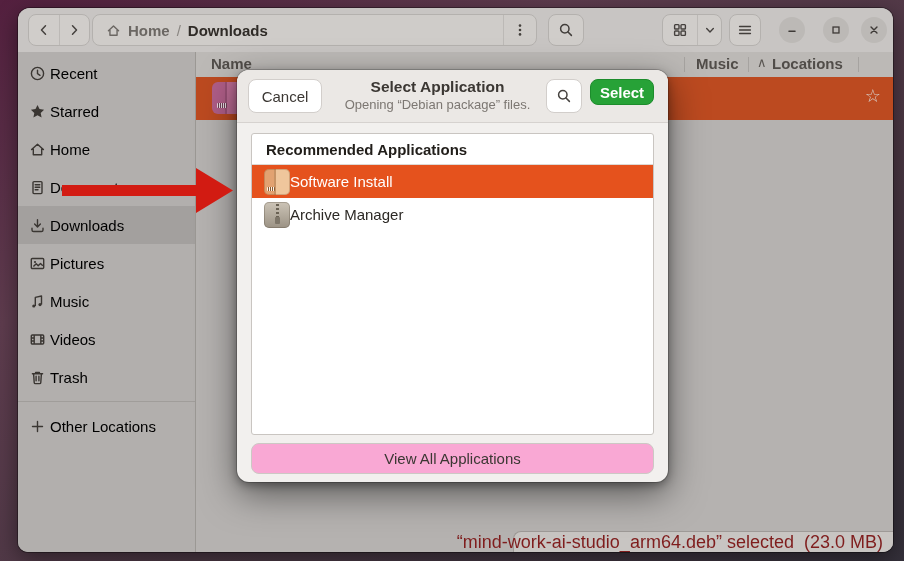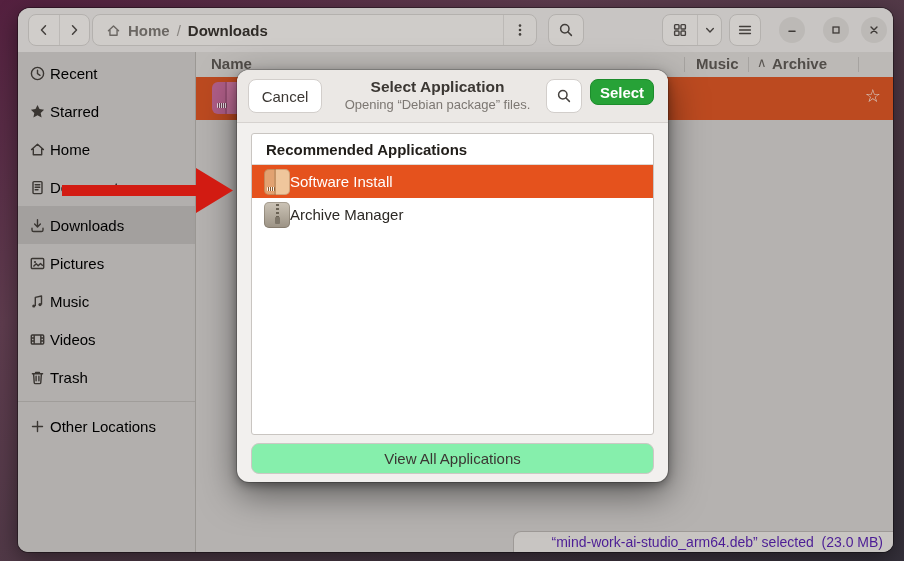--- a/index.html
+++ b/index.html
@@ -60,21 +60,21 @@
   .deb-pink::before{content:"";position:absolute;left:42%;top:0;bottom:0;width:2px;background:rgba(90,30,60,.35);}
   .deb-pink::after{content:"";position:absolute;left:5px;bottom:6px;width:10px;height:5px;border-radius:1px;
     background:repeating-linear-gradient(90deg,#e9dde2 0 1px,#6d3c55 1px 2px);}
   .row-size{position:absolute;right:324px;top:12px;font-size:14px;color:rgba(255,233,221,.62);}
   .row-mod{position:absolute;right:233px;top:12px;font-size:14px;color:rgba(255,233,221,.62);}
   .row-star{position:absolute;right:12px;top:8px;font-size:18px;color:#d9cec7;}
   
   .statusbar{position:absolute;right:0;bottom:0;width:380px;height:21px;background:#c8c5c2;
     border-top:1px solid #9e9a97;border-left:1px solid #9e9a97;border-radius:8px 0 0 0;
     display:flex;align-items:center;justify-content:flex-end;padding-right:10px;box-sizing:border-box;}
-  .statusbar span{font-size:14px;color:#4c1d95;white-space:pre;}
+  .statusbar span{font-size:18px;color:#7f1d1d;white-space:pre;}
   
   .dialog{position:absolute;left:237px;top:70px;width:431px;height:412px;border-radius:12px;
     background:#f2f0ee;z-index:10;
     box-shadow:0 12px 36px rgba(0,0,0,.5), 0 3px 10px rgba(0,0,0,.35), 0 0 0 1px rgba(0,0,0,.18);}
   .dlg-header{position:absolute;left:0;top:0;right:0;height:52px;background:#ebe8e5;
     border-radius:12px 12px 0 0;border-bottom:1px solid #d6d2cf;}
   .dlg-btn{position:absolute;box-sizing:border-box;border-radius:8px;display:flex;align-items:center;
     justify-content:center;font-size:15px;}
   .btn-cancel{left:11px;top:9px;width:74px;height:34px;background:#ffffff;border:1px solid #d2cecb;color:#3b3733;}
   .btn-search{right:86px;top:9px;width:36px;height:34px;background:#ffffff;border:1px solid #d2cecb;color:#46423f;}
@@ -92,21 +92,21 @@
   .app-icon{width:26px;height:26px;border-radius:5px;position:relative;flex:0 0 auto;overflow:hidden;}
   .app-icon-deb{background:linear-gradient(90deg,#e2a271 0 40%,#efc69c 40%);box-shadow:inset 0 0 0 1px rgba(120,60,20,.25);}
   .app-icon-deb::before{content:"";position:absolute;left:40%;top:0;bottom:0;width:2px;background:rgba(150,85,35,.45);}
   .app-icon-deb::after{content:"";position:absolute;left:3px;bottom:4px;width:8px;height:4px;border-radius:1px;
     background:repeating-linear-gradient(90deg,#fdf4ea 0 1px,#8a5a30 1px 2px);}
   .app-icon-zip{background:linear-gradient(180deg,#ccc4b7 0,#9b9284 100%);box-shadow:inset 0 0 0 1px rgba(80,70,55,.3);}
   .app-icon-zip::before{content:"";position:absolute;left:50%;top:2px;height:13px;width:3px;margin-left:-1.5px;
     background:repeating-linear-gradient(180deg,#6a6254 0 2px,transparent 2px 4px);}
   .app-icon-zip::after{content:"";position:absolute;left:50%;top:15px;width:5px;height:7px;margin-left:-2.5px;
     background:#7d7568;border-radius:1px;}
-  .btn-viewall{left:14px;top:373px;width:403px;height:31px;background:#86efac;border:1px solid #ccc8c4;color:#3b3733;}
+  .btn-viewall{left:14px;top:373px;width:403px;height:31px;background:#f9a8d4;border:1px solid #ccc8c4;color:#3b3733;}
   
   .arrow{position:absolute;left:58px;top:163px;z-index:20;}
   svg.ic{display:block;}
 </style>
 </head>
 <body>
 
 <div class="screen">
 
   <div class="window">
@@ -283,21 +283,21 @@
       </div>
     </div>
 
     <div class="main">
       <div class="cols">
         <span class="c-name">Name</span>
         <span class="vsep" style="left:488px"></span>
         <span class="c-size">Music</span>
         <span class="vsep" style="left:552px"></span>
         <span class="c-sort">∧</span>
-        <span class="c-mod">Archive</span>
+        <span class="c-mod">Locations</span>
         <span class="vsep" style="left:662px"></span>
       </div>
       <div class="file-row">
         <span class="deb-pink"></span>
         <span class="row-size">23.0 MB</span>
         <span class="row-mod">14:32</span>
         <span class="row-star">☆</span>
       </div>
     </div>
 

